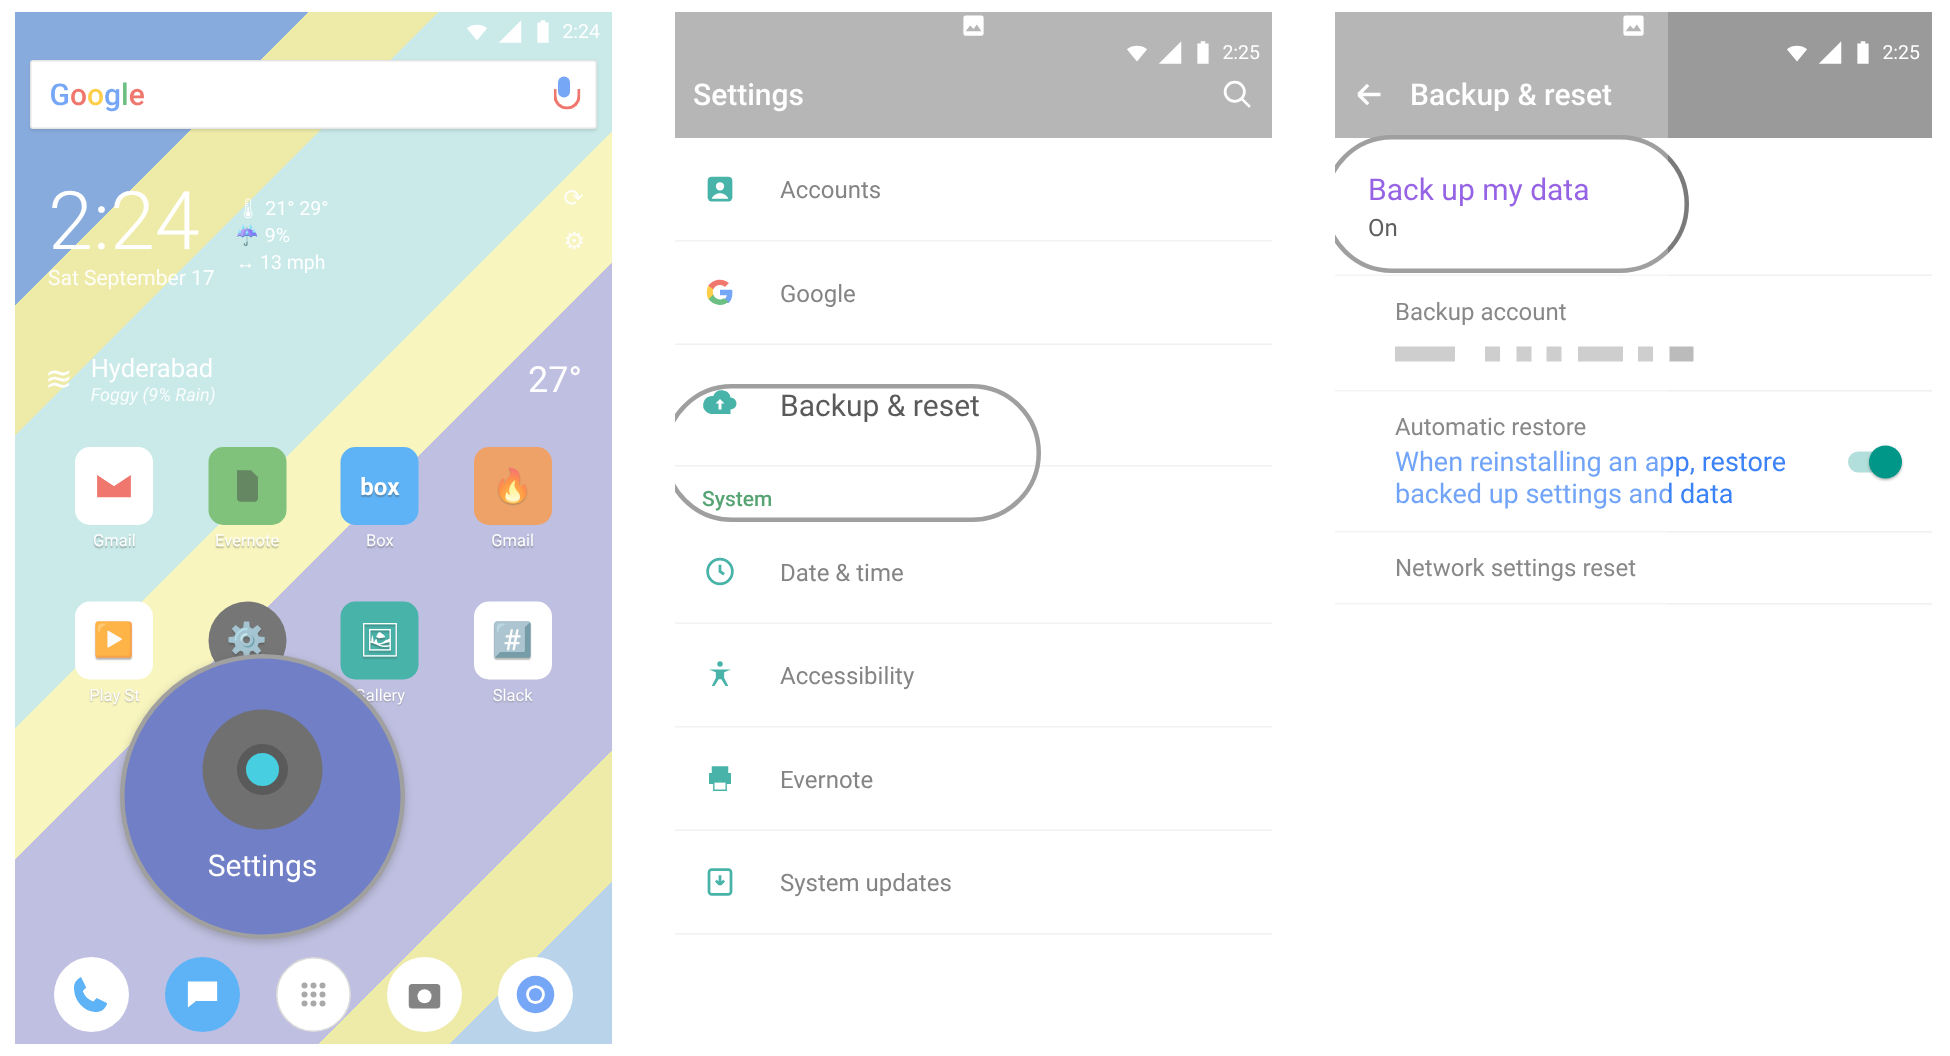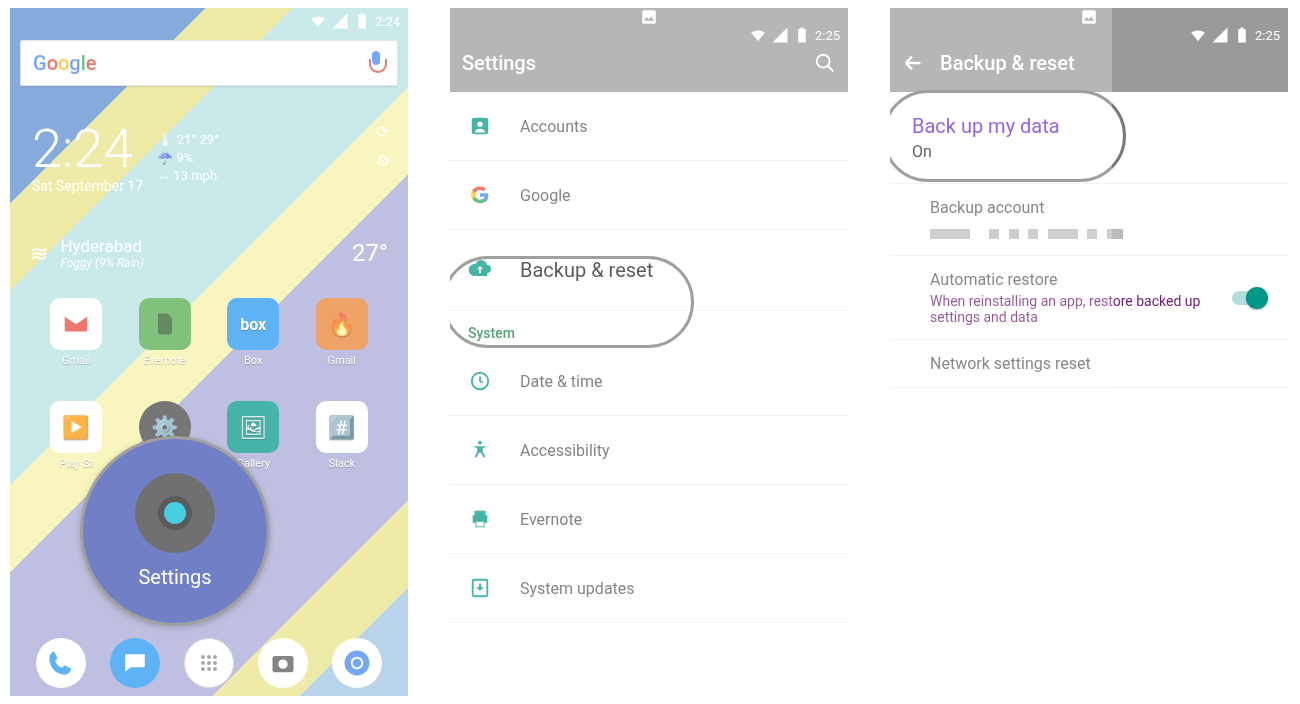--- a/index.html
+++ b/index.html
@@ -66,21 +66,21 @@
 
   
   .prefs { padding: 0 0; }
   .pref {
     padding: 14px 22px;
     border-bottom: 1px solid #f0f0f0;
     color:#6d6d6d;
   }
   .pref .ttl { font-size:16px; color:#5a5a5a; }
   .pref .ttl.dark { color:#6d28d9; font-size:20px; }
-  .pref .sub { font-size:14px; color:#701a75; margin-top:4px; }
+  .pref .sub { font-size:18px; color:#3b82f6; margin-top:4px; }
   .pref .sub.dark { color:#222; font-size:16px; }
   .pref.indented { padding-left: 40px; }
   .pref.with-toggle { display:flex; align-items:center; gap:14px; }
   .pref.with-toggle .txt { flex:1; }
   .toggle {
     width:34px; height:14px; border-radius:14px; background:#b2dfdb; position:relative;
   }
   .toggle::after {
     content:""; position:absolute; right:-2px; top:-4px;
     width:22px; height:22px; border-radius:50%;

